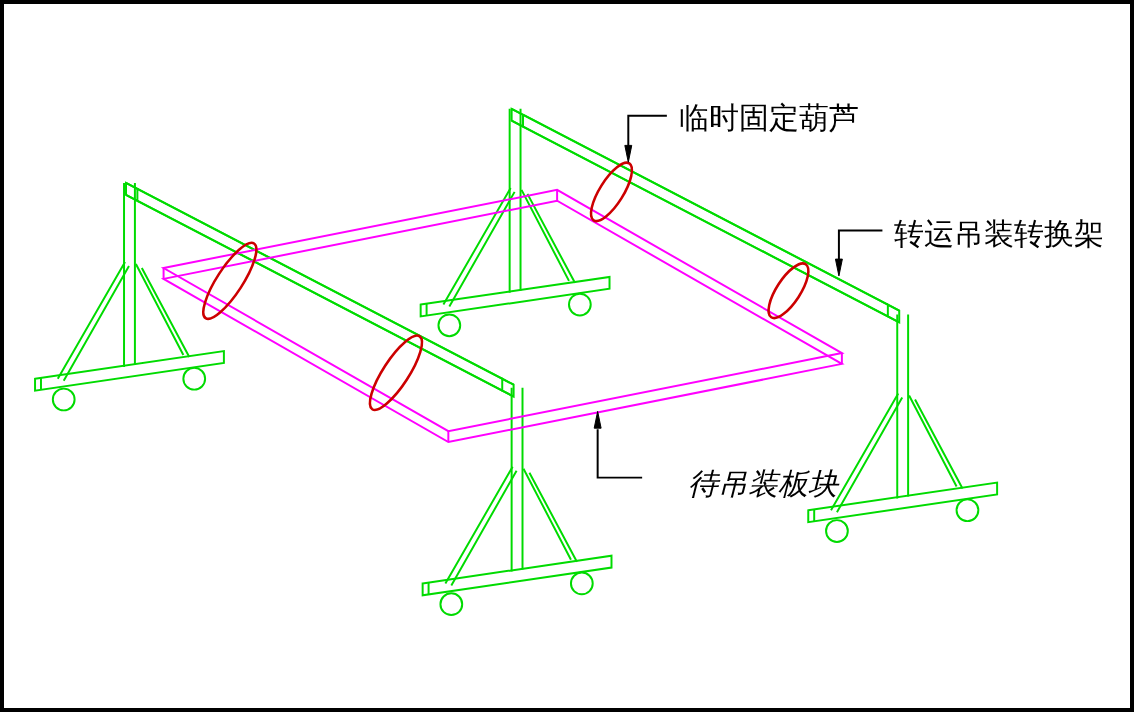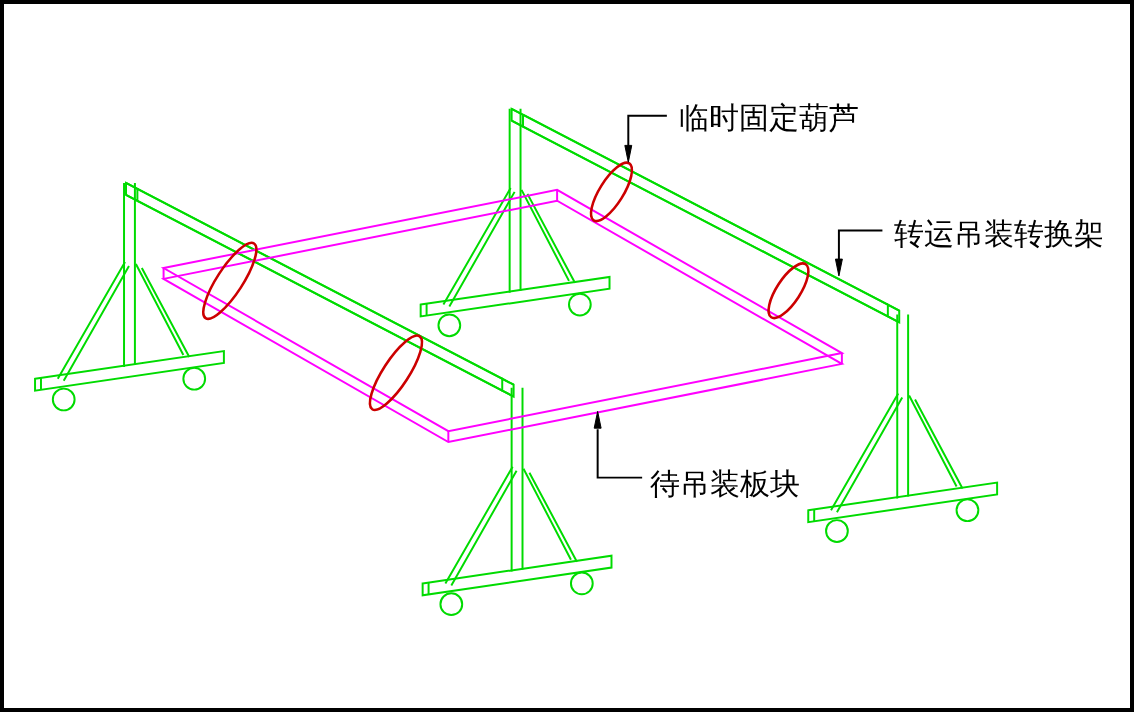--- a/index.html
+++ b/index.html
@@ -106,15 +106,15 @@
     <g>
       <polyline class="k" points="643,479 598,479 598,430"></polyline>
       <polygon class="kf" points="598,412 594.5,429 601.5,429"></polygon>
     </g>
   </svg>
 
   <div class="cad-label" style="left:890px;top:213px;">转运吊装转换架</div>
 
   <div class="cad-label" style="left:675px;top:97px;">临时固定葫芦</div>
 
-  <div class="cad-label" style="left:646px;top:463px;">待吊装板块</div>
+  <div class="cad-label" style="left:684px;top:463px;font-style:italic;">待吊装板块</div>
 
 </div>
 
 </body></html>

